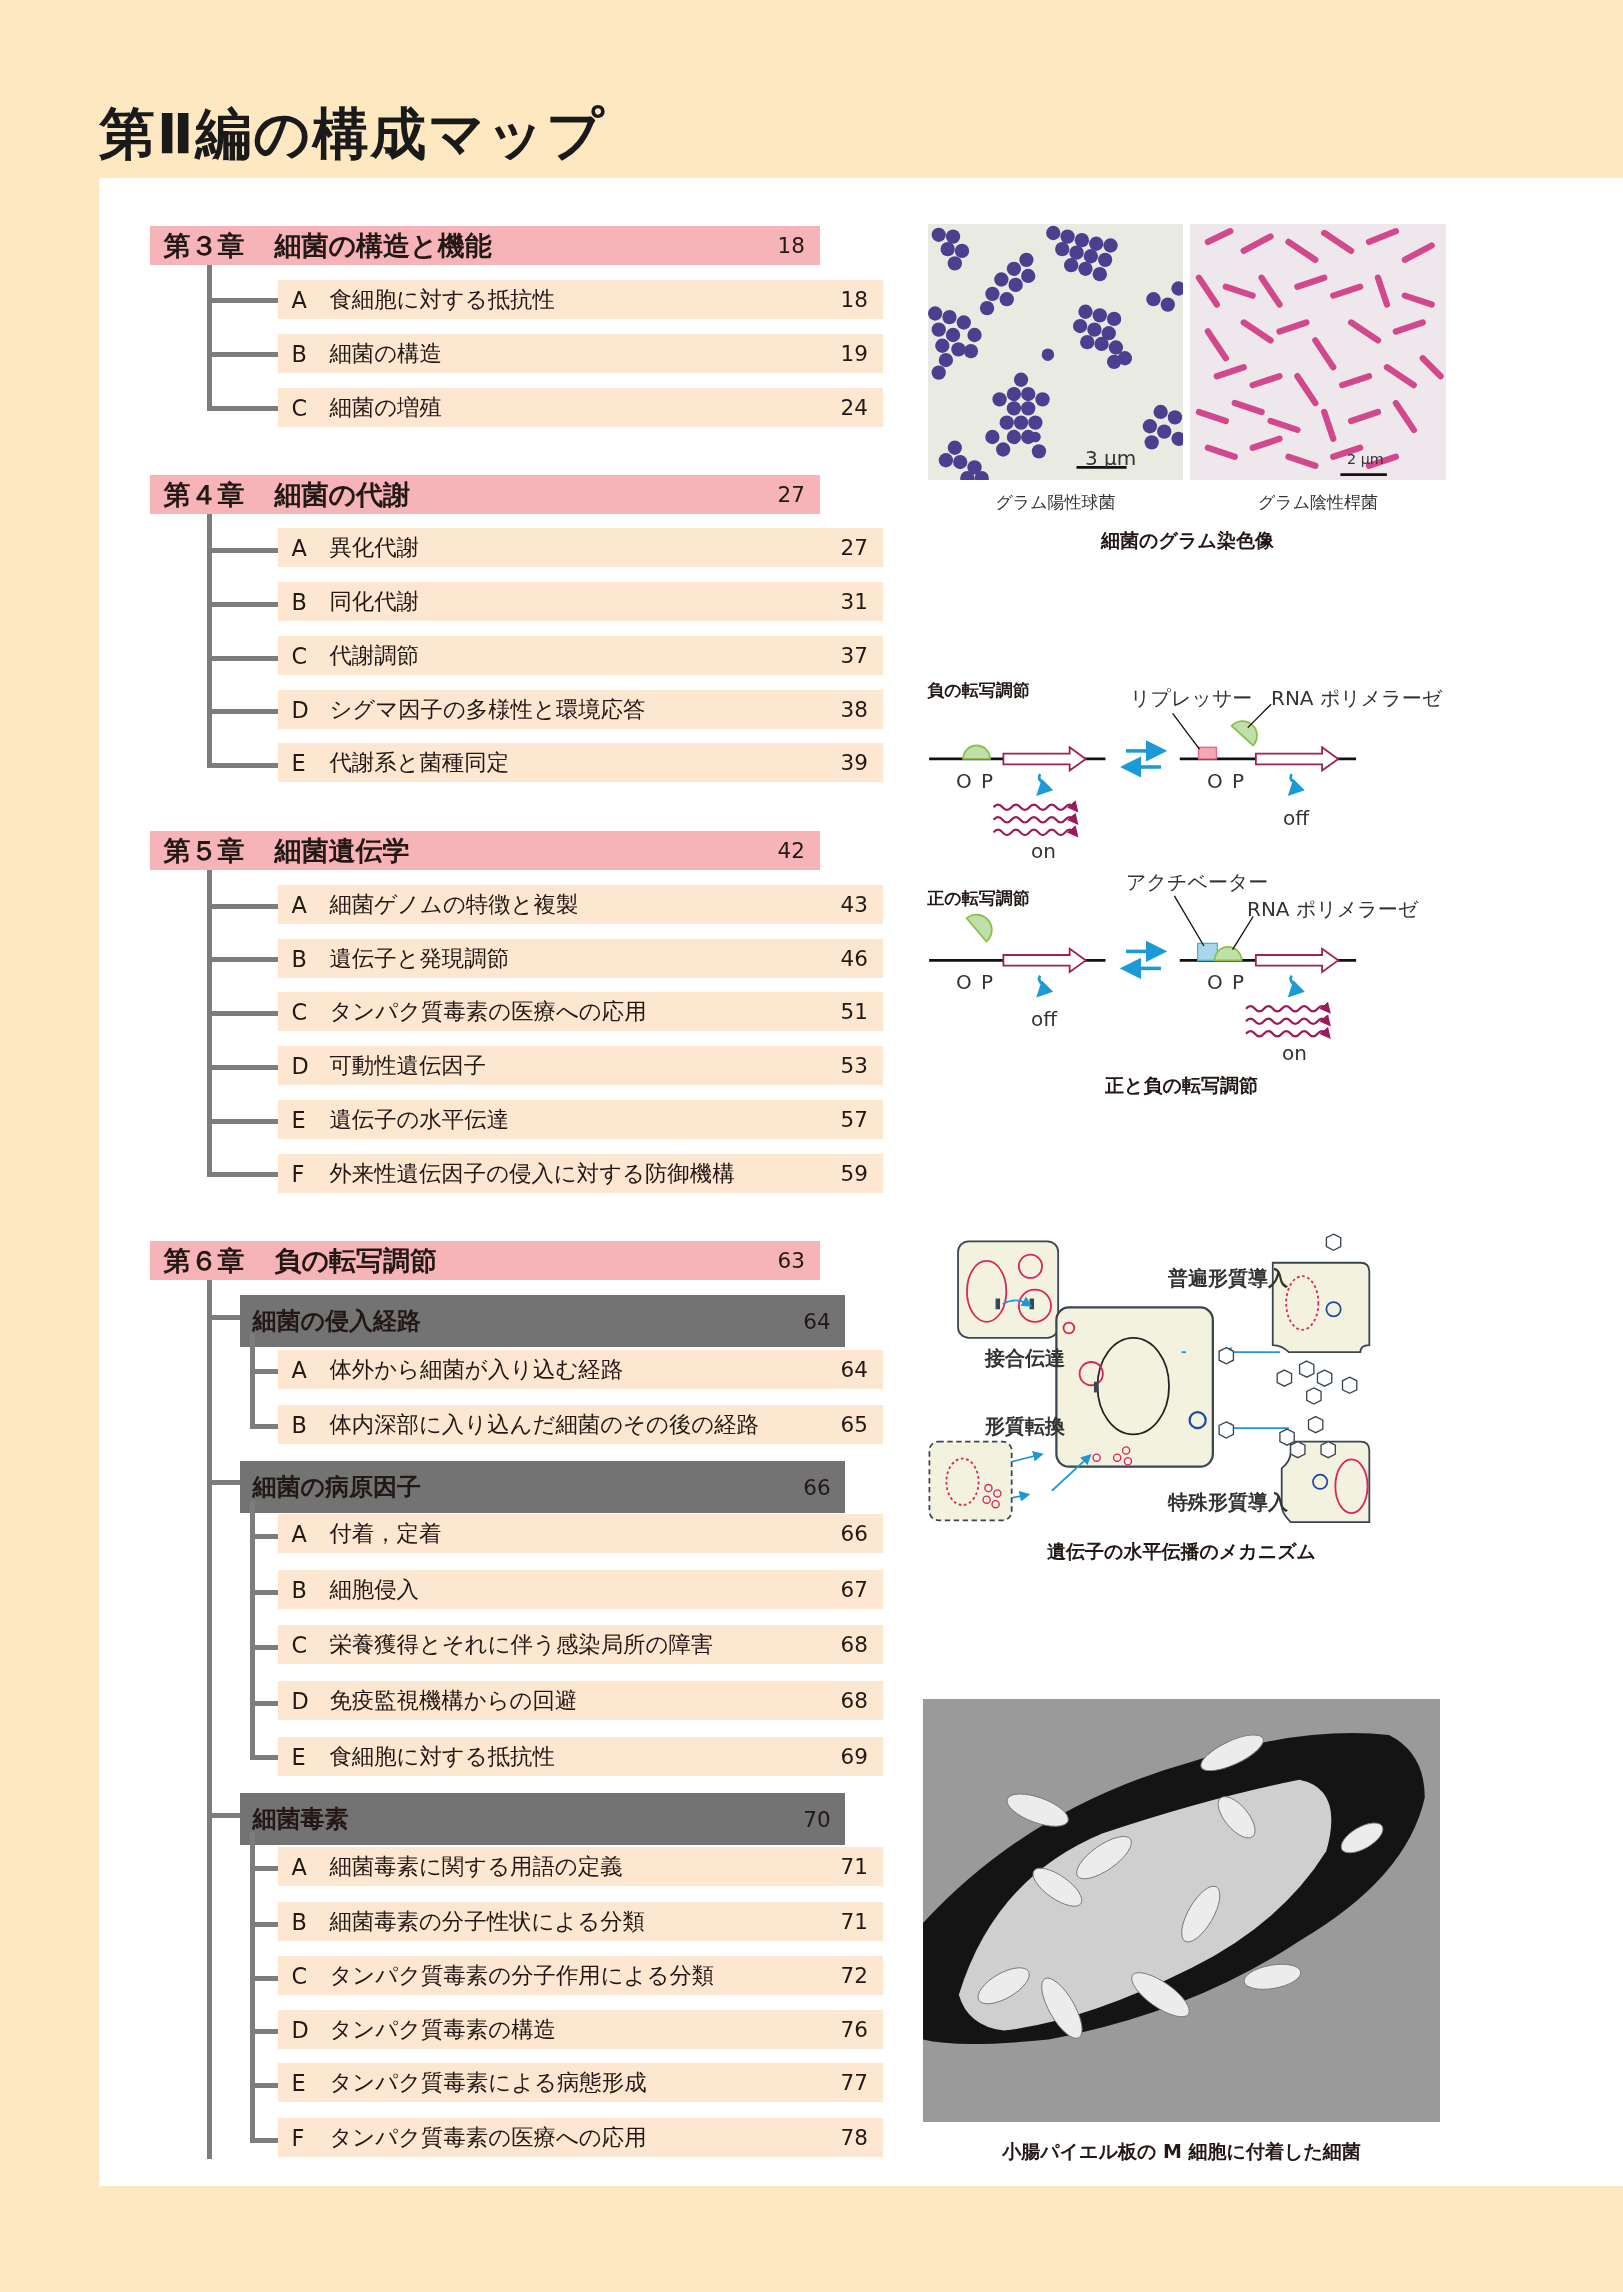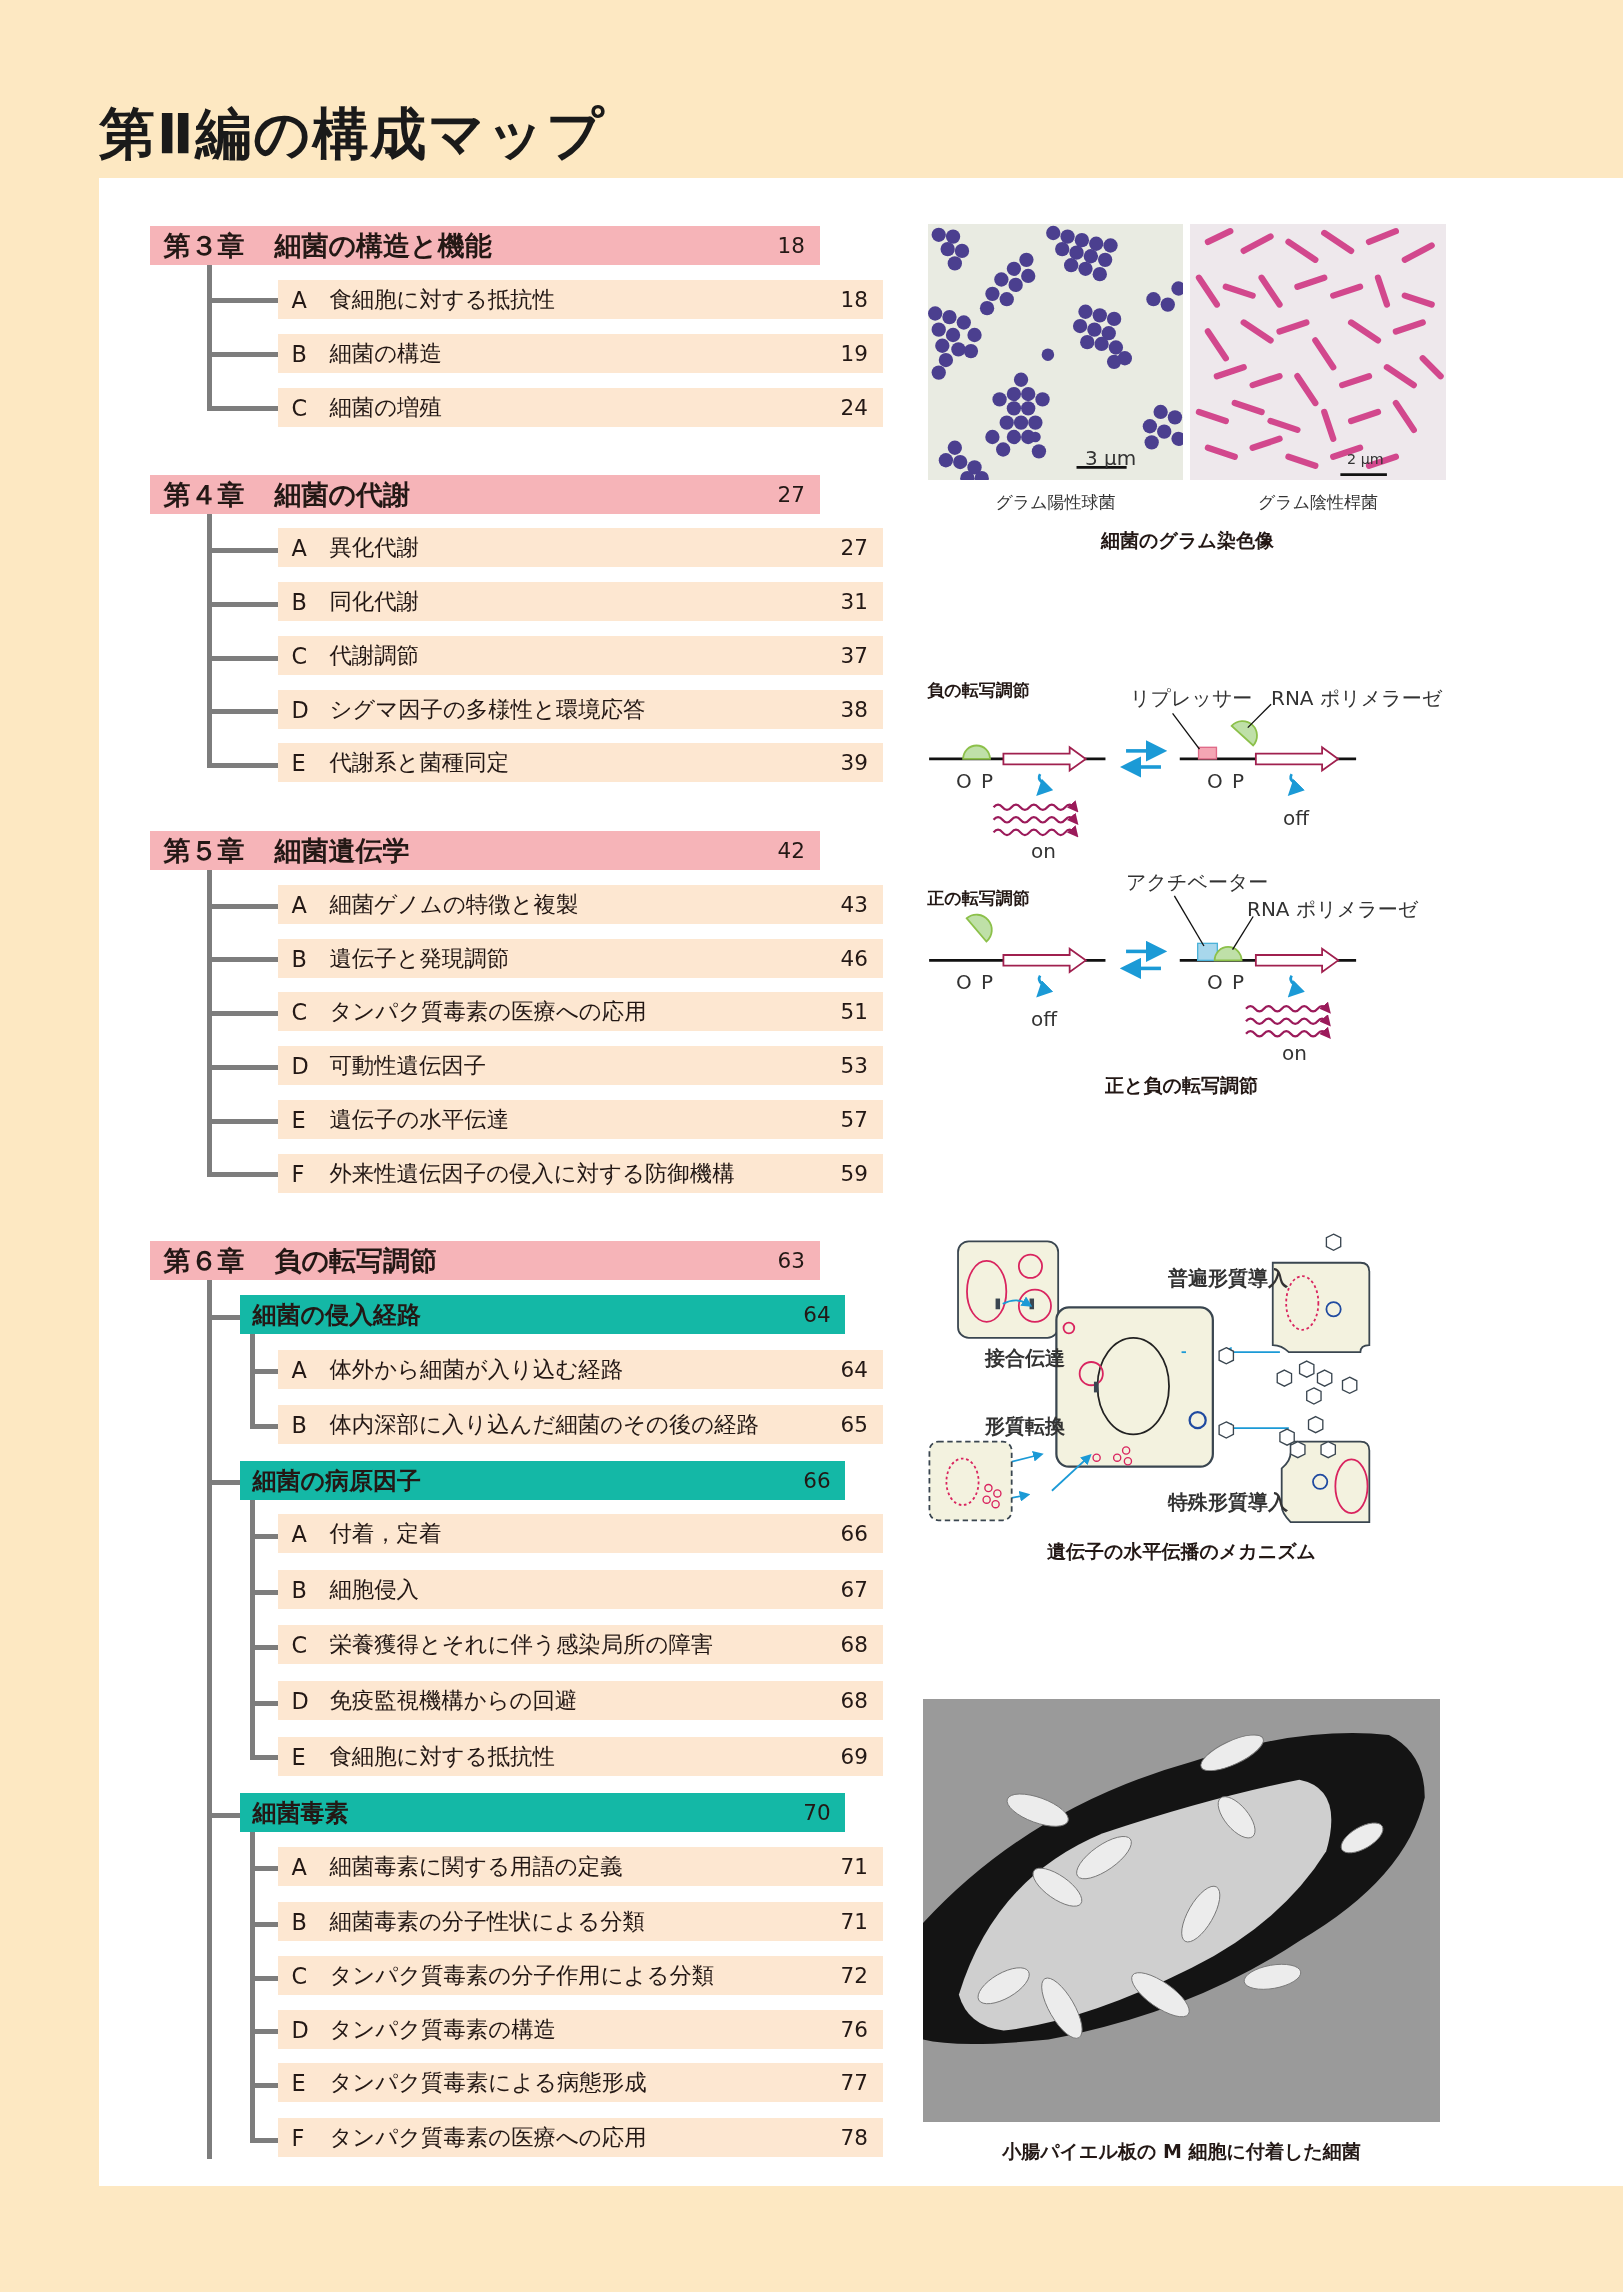--- a/index.html
+++ b/index.html
@@ -24,22 +24,22 @@
   .chap {
     position: absolute; left: 150px; width: 670px; height: 39px;
     background: #f6b4b8; display: flex; align-items: center;
     box-sizing: border-box; padding: 0 13.4px;
     font-size: 27px; font-weight: bold;
   }
   .chap .num { margin-right: 30px; }
   .chap .page { margin-left: auto; font-weight: normal; font-size: 21.5px; padding-right: 1.8px; }
 
   .sub {
-    position: absolute; left: 240px; width: 605px; height: 39px;
-    background: #14b8a6; display: flex; align-items: center;
+    position: absolute; left: 240px; width: 605px; height: 52px;
+    background: #737373; display: flex; align-items: center;
     box-sizing: border-box; padding: 0 12.5px;
     font-size: 24px; font-weight: bold;
   }
   .sub .page { margin-left: auto; font-weight: normal; font-size: 21.5px; padding-right: 1.8px; }
 
   .row {
     position: absolute; left: 278px; width: 605px; height: 39px;
     background: #fde7d1; display: flex; align-items: center;
     box-sizing: border-box; padding: 0 13.4px;
     font-size: 22.4px;

